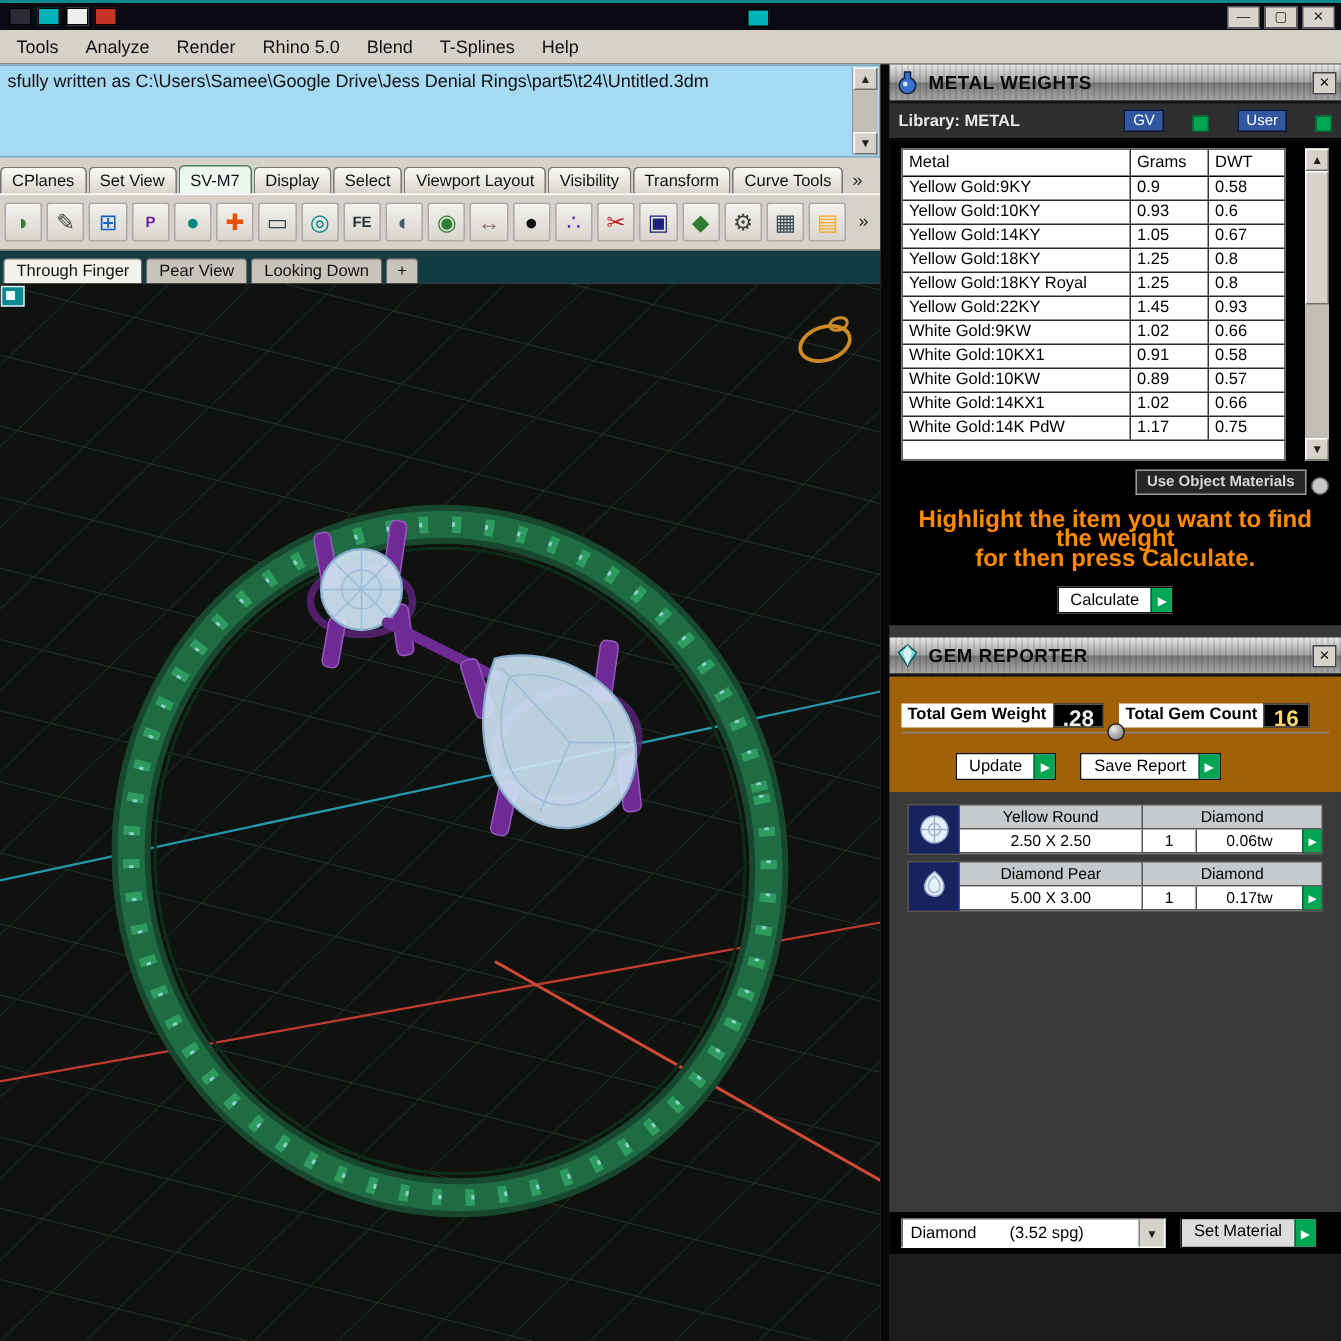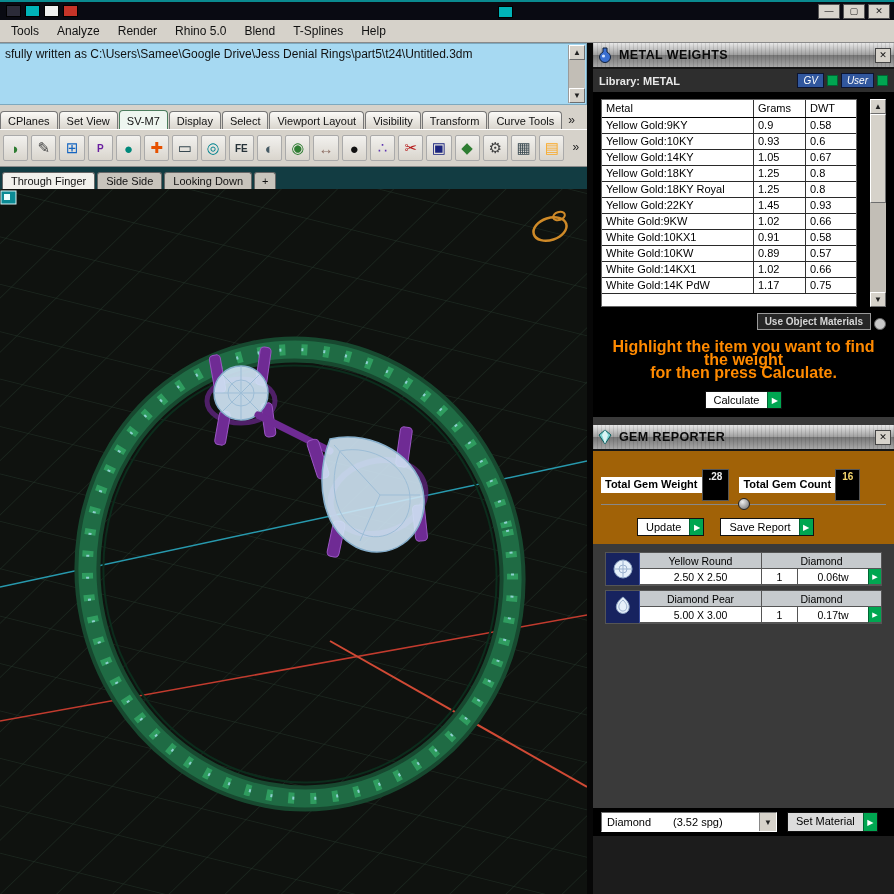--- a/index.html
+++ b/index.html
@@ -59,21 +59,21 @@
   .right-panel{position:absolute;left:587px;top:43px;width:307px;height:851px;background:#3a3a3a;border-left:6px solid #070707;display:flex;flex-direction:column;}
 
   .phead{height:26px;position:relative;display:flex;align-items:center;padding:0 4px;
     background:repeating-linear-gradient(90deg,rgba(0,0,0,.10) 0 1px,transparent 1px 4px),linear-gradient(#e8e8e8,#a2a2a2 48%,#777 52%,#a8a8a8);
     border-bottom:2px solid #151515;}
   .ptitle{font-weight:bold;font-size:12.5px;letter-spacing:.4px;color:#0a0a0a;margin-left:6px;}
   .pclose{position:absolute;right:3px;top:5px;width:16px;height:15px;background:var(--winbg);border:1px solid #444;font-size:9px;line-height:13px;text-align:center;color:#111;}
 
   .mw-library{height:24px;background:#2e2e2e;display:flex;align-items:center;padding:0 6px;border-bottom:1px solid #000;}
   .lib-label{color:#e8e8e8;font-size:11px;font-weight:bold;text-align:right;}
-  .lib-btns{margin-left:auto;display:flex;align-items:center;gap:3px;font-style:italic;}
+  .lib-btns{margin-left:auto;display:flex;align-items:flex-end;gap:19px;}
   .chip{background:#31579e;color:#fff;font-size:10px;padding:1px 5px;border:1px solid #0c1430;}
   .chip-green{width:11px;height:11px;background:var(--green);border:1px solid #063;}
 
   .mw-body{background:#000;padding:6px 8px 8px;}
   .mw-tablewrap{display:flex;}
   .mtable{width:258px;border:1px solid #666;background:#fff;}
   .mhead{display:flex;height:18px;border-bottom:1px solid #000;background:#fff;}
   .mhead span{font-size:11px;color:#000;padding:2px 0 0 4px;}
   .mc-name{width:152px;border-right:1px solid #333;}
   .mc-g{width:52px;border-right:1px solid #333;}
@@ -91,21 +91,21 @@
   .calc-row{display:flex;justify-content:center;margin-top:12px;}
   .gbtn{display:flex;height:18px;border:1px solid #111;background:#fff;}
   .gbtn-label{font-size:11px;color:#000;padding:2px 8px 0;background:#fff;}
   .arrow-sq{width:14px;background:var(--green);color:#fff;font-size:8px;display:flex;align-items:center;justify-content:center;border-left:1px solid #063;}
 
   .panel-gap{height:8px;background:#3a3a3a;}
 
   .gr-top{background:#a16207;padding:18px 0 8px;}
   .totals{display:flex;align-items:center;margin:0 8px;border-bottom:1px solid #888;padding-bottom:3px;}
   .tlabel{background:#fff;color:#000;font-size:11px;font-weight:bold;padding:1px 4px;height:16px;}
-  .tvalue{background:#000;color:#eee;font-size:10px;font-weight:bold;padding:1px 6px;height:32px;border:1px solid #555;}
+  .tvalue{background:#000;color:#eee;font-size:15px;font-weight:bold;padding:1px 6px;height:16px;border:1px solid #555;}
   .tvalue.count{color:#f5d76e;}
   .tspace{width:10px;}
   .knob-row{display:flex;justify-content:center;margin-top:-7px;}
   .knob{width:12px;height:12px;border-radius:50%;background:radial-gradient(circle at 35% 30%,#eee,#666);border:1px solid #222;}
   .gr-btns{display:flex;gap:16px;margin:8px 0 0 44px;}
 
   .gr-table{background:#3a3a3a;padding:8px 12px 0;}
   .gem-group{display:flex;margin-bottom:4px;border:1px solid #555;}
   .gg-icon{width:34px;background:#17235f;border-right:1px solid #3d4f9e;display:flex;align-items:center;justify-content:center;}
   .gg-rows{flex:1;}
@@ -202,21 +202,21 @@
       <span class="tbi" style="color:#1a237e">▣</span>
       <span class="tbi" style="color:#2e7d32">◆</span>
       <span class="tbi" style="color:#424242">⚙</span>
       <span class="tbi" style="color:#37474f">▦</span>
       <span class="tbi" style="color:#f9a825">▤</span>
       <span class="tab-overflow">»</span>
     </div>
 
     <div class="vp-tabs">
       <span class="vtab active">Through Finger</span>
-      <span class="vtab">Side Side</span>
+      <span class="vtab">Pear View</span>
       <span class="vtab">Looking Down</span>
       <span class="vtab plus">+</span>
     </div>
 
     <div class="viewport">
       <svg width="587" height="705" viewBox="0 0 587 705">
         <defs>
           <pattern id="gridp" width="46" height="46" patternUnits="userSpaceOnUse" patternTransform="rotate(14) skewX(-32)">
             <path d="M46 0H0V46" fill="none" stroke="#24352a" stroke-width="1"></path>
           </pattern>

